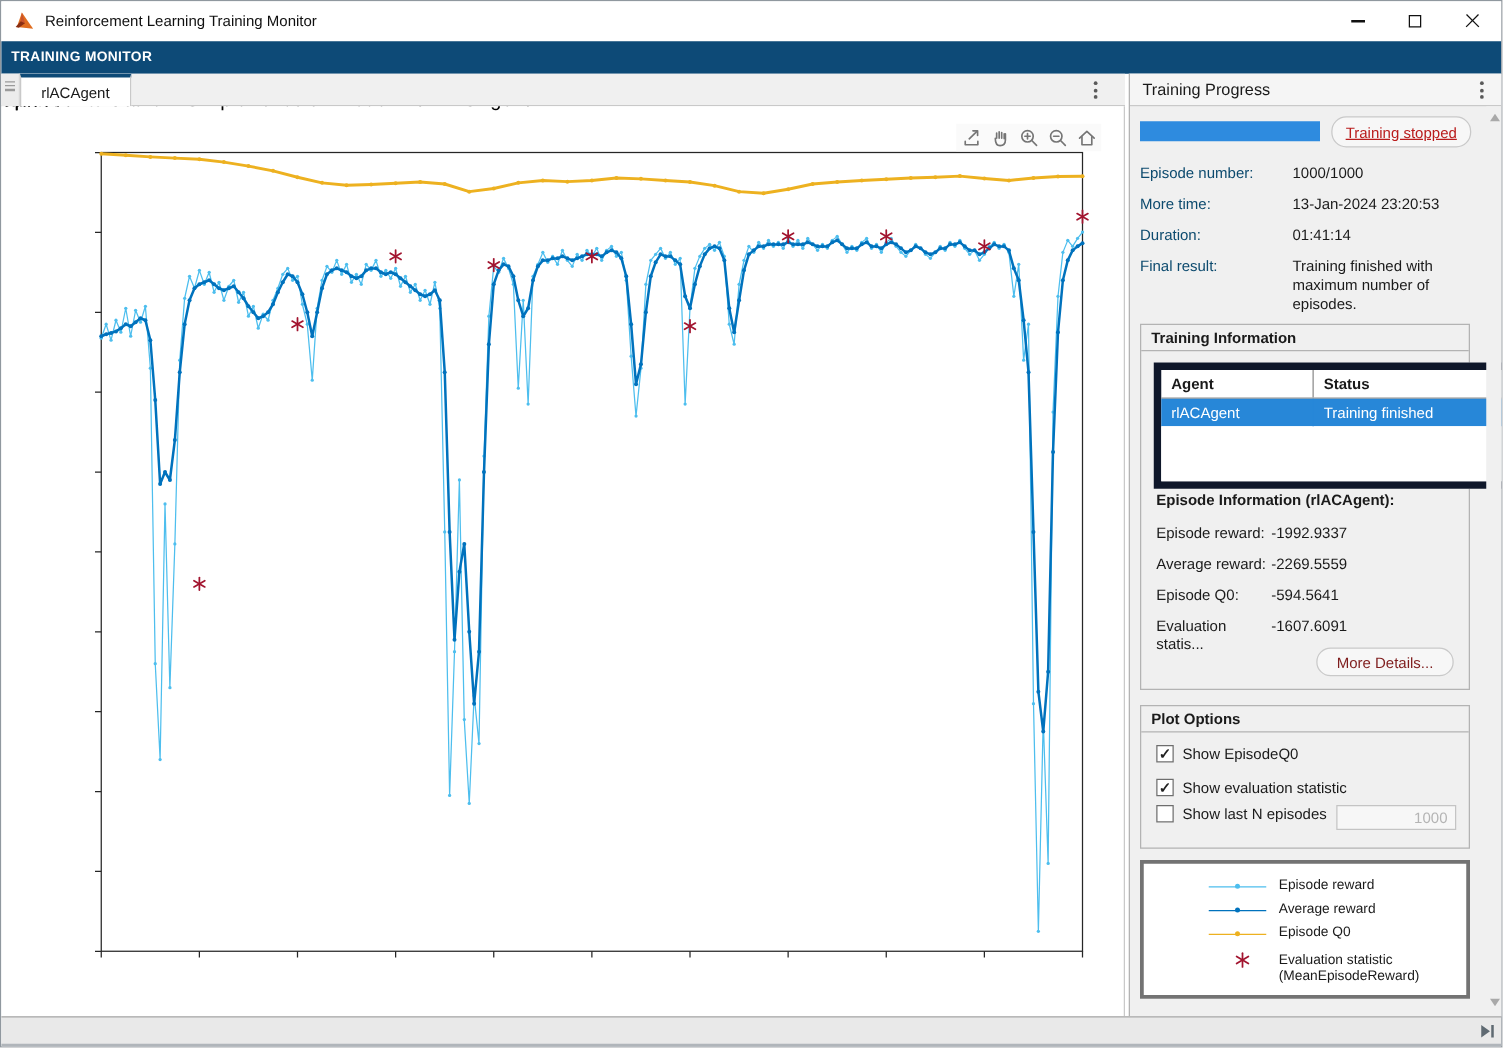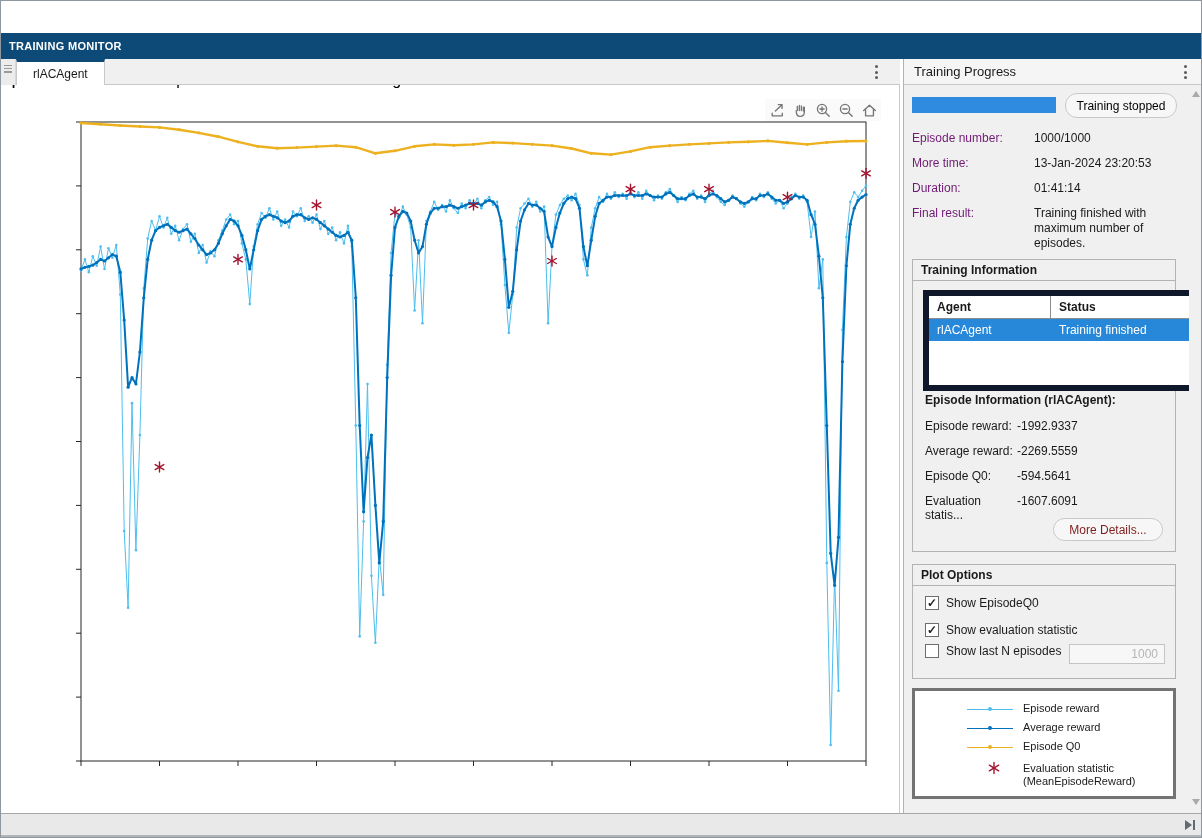--- a/index.html
+++ b/index.html
@@ -54,24 +54,24 @@
   .rp-header { position:absolute; left:0; top:0; width:100%; height:26px; background:#f5f5f5;
                border-bottom:1px solid #c9c9c9; display:flex; align-items:center; padding-left:10px; }
   .rp-header span { font-size:13px; color:#1a1a1a; }
   .rp-kebab { position:absolute; right:8px; top:1px; }
   .rp-body { position:absolute; left:0; top:26px; width:286px; height:728px; }
 
   .progress-track { position:absolute; left:8px; top:12px; width:144px; height:16px; background:#e4e4e4; }
   .progress-fill { height:100%; background:#2e8bdf; }
   .btn { border:1px solid #c9c9c9; background:#f7f7f7; border-radius:12px;
          font-size:12px; display:flex; align-items:center; justify-content:center; }
-  .btn-stopped { position:absolute; left:161px; top:8px; width:112px; height:25px; color:#000000; }
+  .btn-stopped { position:absolute; left:161px; top:8px; width:112px; height:25px; color:#b91c1c;text-decoration:underline; }
 
   .fieldrow { position:absolute; left:8px; display:flex; }
-  .fieldrow .flabel { width:122px; font-size:12px; color:#701a75; }
+  .fieldrow .flabel { width:122px; font-size:12px; color:#0c4a6e; }
   .fieldrow .fvalue { width:148px; font-size:12px; color:#1a1a1a; line-height:15px; }
 
   .groupbox { position:absolute; left:8px; width:264px; border:1px solid #b3b3b3; }
   .gb-title { height:21px; border-bottom:1px solid #b3b3b3; display:flex; align-items:center; padding-left:8px;
               font-size:12px; font-weight:bold; color:#1a1a1a; }
 
   .agent-table { position:absolute; left:10px; top:30px; width:287px; border:6px solid #0f172a; background:#fff; }
   .tr { display:flex; }
   .tr .td1 { width:121px; padding:4px 0 4px 8px; font-size:12px; }
   .tr .td2 { width:120px; padding:4px 0 4px 8px; font-size:12px; border-left:1px solid #8c8c8c; }
@@ -112,20 +112,42 @@
   .skip-end { position:absolute; right:6px; top:6px; display:flex; align-items:center; }
   .skip-end .tri { width:0; height:0; border-top:5px solid transparent; border-bottom:5px solid transparent;
                    border-left:7px solid #5f6a72; }
   .skip-end .bar { width:2px; height:10px; background:#5f6a72; margin-left:1px; }
 </style>
 </head>
 <body>
 
 <div class="window">
 
+  <div class="titlebar">
+    <svg width="17" height="16" viewBox="0 0 16 16">
+      <polygon points="6,1 15,14 2,12.5" fill="#e06c1e"></polygon>
+      <polygon points="1,12.5 6,7 8.5,9.5 3.5,13.2" fill="#8a2e12"></polygon>
+      <polygon points="6,1 8.5,9.5 5,8" fill="#c9532c"></polygon>
+    </svg>
+    <span class="app-title">Reinforcement Learning Training Monitor</span>
+    <div class="win-controls">
+      <div class="win-btn">
+          <span class="glyph-min"></span>
+        </div>
+      <div class="win-btn">
+          <span class="glyph-max"></span>
+        </div>
+      <div class="win-btn">
+          <span class="glyph-close">
+            <i></i>
+            <i></i>
+          </span>
+        </div>
+    </div>
+  </div>
 
   <div class="ribbon">
     <span>TRAINING MONITOR</span>
   </div>
 
   <div class="tabstrip">
     <div class="grip">
         <i></i>
         <i></i>
         <i></i>

